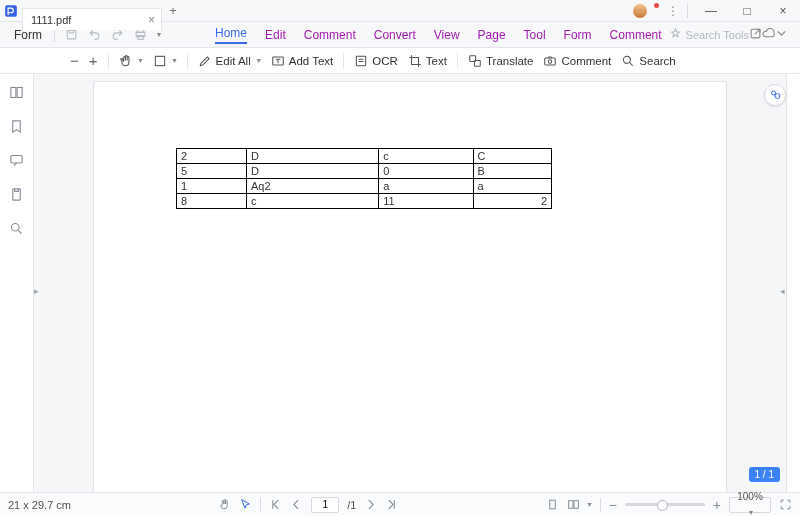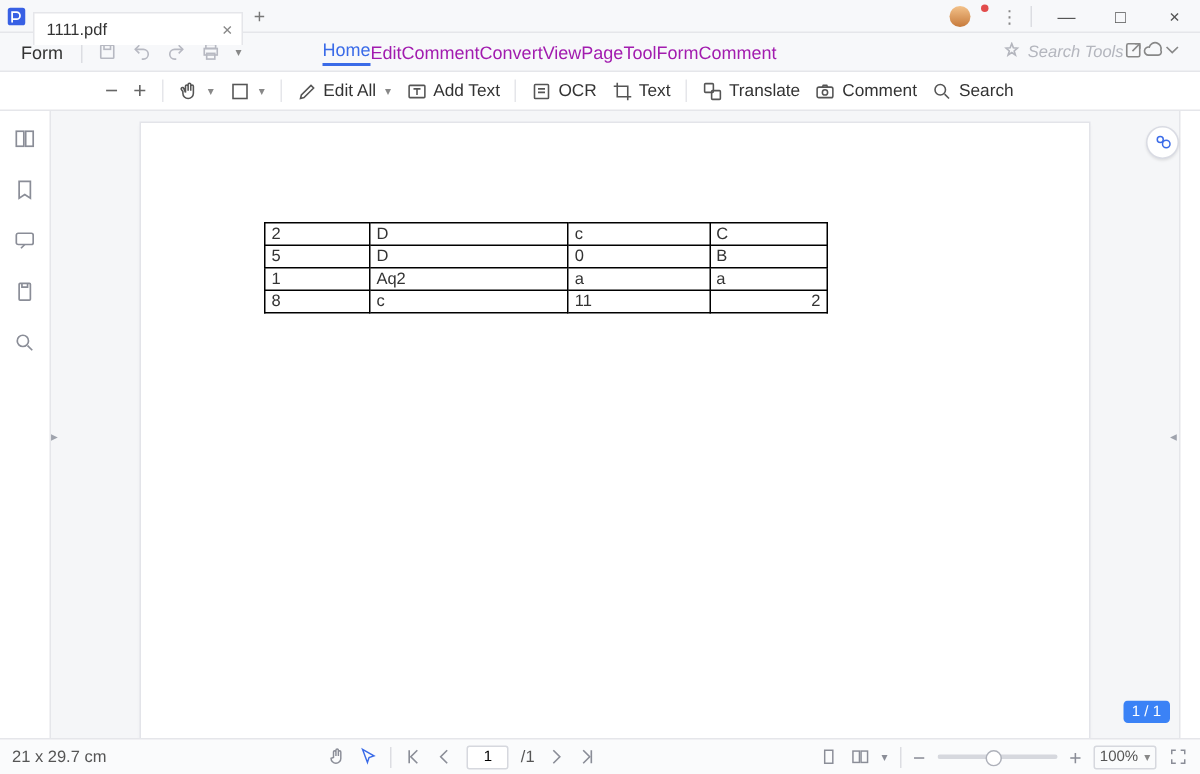--- a/index.html
+++ b/index.html
@@ -21,24 +21,24 @@
   .winbtn { width: 26px; height: 18px; display: flex; align-items: center; justify-content: center; color: #555; cursor: pointer; }
 
   
   .menubar { height: 26px; background: #f7f8fa; display: flex; align-items: center; padding: 0 6px; gap: 4px; font-size: 12px; border-bottom: 1px solid #e5e6ea; }
   .file-btn { padding: 0 8px; color: #333; cursor: pointer; }
   .msep { width: 1px; height: 14px; background: #dcdde2; }
   .qat { display: flex; align-items: center; gap: 10px; padding: 0 6px; color: #b7b9c2; }
   .qat span { cursor: pointer; display: inline-flex; }
   .qat svg { width: 13px; height: 13px; }
   .menu-spacer1 { width: 40px; }
-  .menus { display: flex; align-items: center; }
+  .menus { display: flex; align-items: center; gap: 18px; }
   .menu { cursor: pointer; color: #a21caf; }
   .menu.active { color: #3a6be8; padding-bottom: 2px; border-bottom: 2px solid #3a6be8; font-weight: 500; }
-  .right-menu { margin-left: auto; display: flex; align-items: center; gap: 0; color: #888; padding-right: 6px; font-style: italic; }
+  .right-menu { margin-left: auto; display: flex; align-items: center; gap: 0; color: #888; padding-right: 6px; }
   .search-tools { display: flex; align-items: center; gap: 4px; color: #b4b6be; font-size: 11px; cursor: text; }
   .right-menu svg { width: 13px; height: 13px; }
 
   
   .toolbar { height: 26px; background: #fff; border-bottom: 1px solid #e5e6ea; display: flex; align-items: center; padding: 0 10px 0 70px; gap: 10px; font-size: 11.5px; }
   .tool { display: flex; align-items: center; gap: 4px; color: #333; cursor: pointer; }
   .tool svg { width: 14px; height: 14px; }
   .tsep { width: 1px; height: 15px; background: #e5e6ea; }
   .chev { font-size: 8px; color: #888; margin-left: 2px; }
 
@@ -61,21 +61,21 @@
 
   
   .statusbar { height: 24px; background: #fafbfc; border-top: 1px solid #e5e6ea; display: flex; align-items: center; padding: 0 8px; gap: 10px; font-size: 11px; color: #555; }
   .statusbar .s-spacer { flex: 1; }
   .st-group { display: flex; align-items: center; gap: 8px; }
   .st-btn { color: #8a8d97; cursor: pointer; display:inline-flex; }
   .st-btn svg { width: 13px; height: 13px; }
   .page-input { width: 28px; height: 16px; border: 1px solid #d6d8de; text-align: center; font-size: 10px; border-radius: 2px; }
   .zoom-slider { position: relative; width: 80px; height: 3px; background: #d6d8de; border-radius: 2px; }
   .zoom-slider::after { content:""; position:absolute; left: 32px; top: -3px; width: 9px; height: 9px; background:#fff; border:1px solid #aeb1ba; border-radius:50%; }
-  .zoom-box { width: 42px; height: 16px; border: 1px solid #d6d8de; text-align: center; font-size: 10px; border-radius: 2px; line-height: 14px; display:inline-flex; align-items:center; justify-content:center; gap:2px;}
+  .zoom-box { width: 42px; height: 16px; border: 1px solid #d6d8de; text-align: center; font-size: 10px; border-radius: 2px; line-height: 14px; display:inline-flex; align-items:center; justify-content:center; gap:2px;flex-direction:column;}
 </style>
 </head>
 <body>
 
 <div class="titlebar">
   <div class="app-icon">
     <svg viewBox="0 0 24 24">
         <rect x="2" y="2" width="20" height="20" rx="3" fill="#3860e4"></rect>
         <path d="M7 7 h5 a4 4 0 0 1 0 8 H7z M7 15 v3" stroke="#fff" stroke-width="2" fill="none" stroke-linecap="round"></path>
       </svg>

